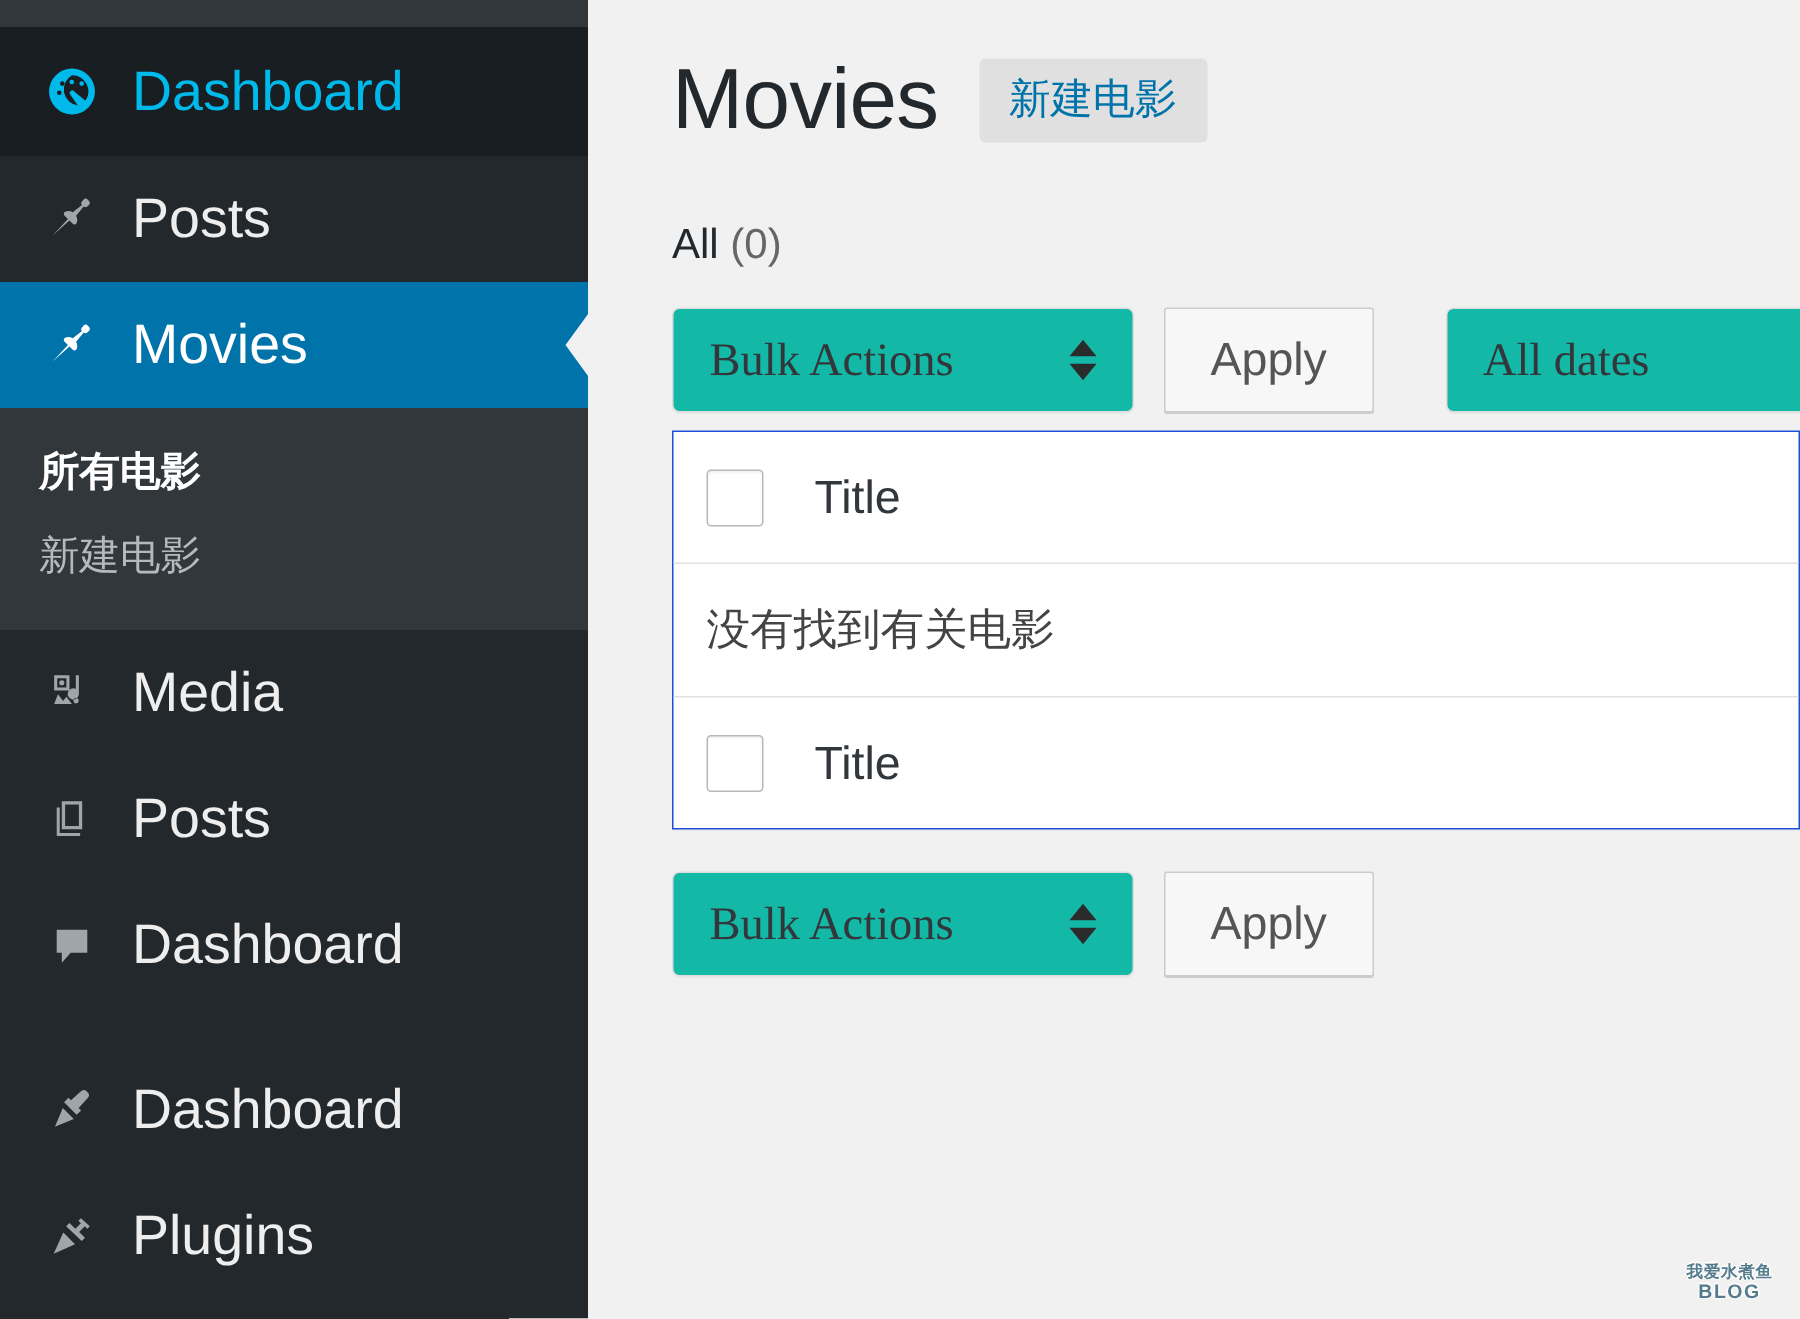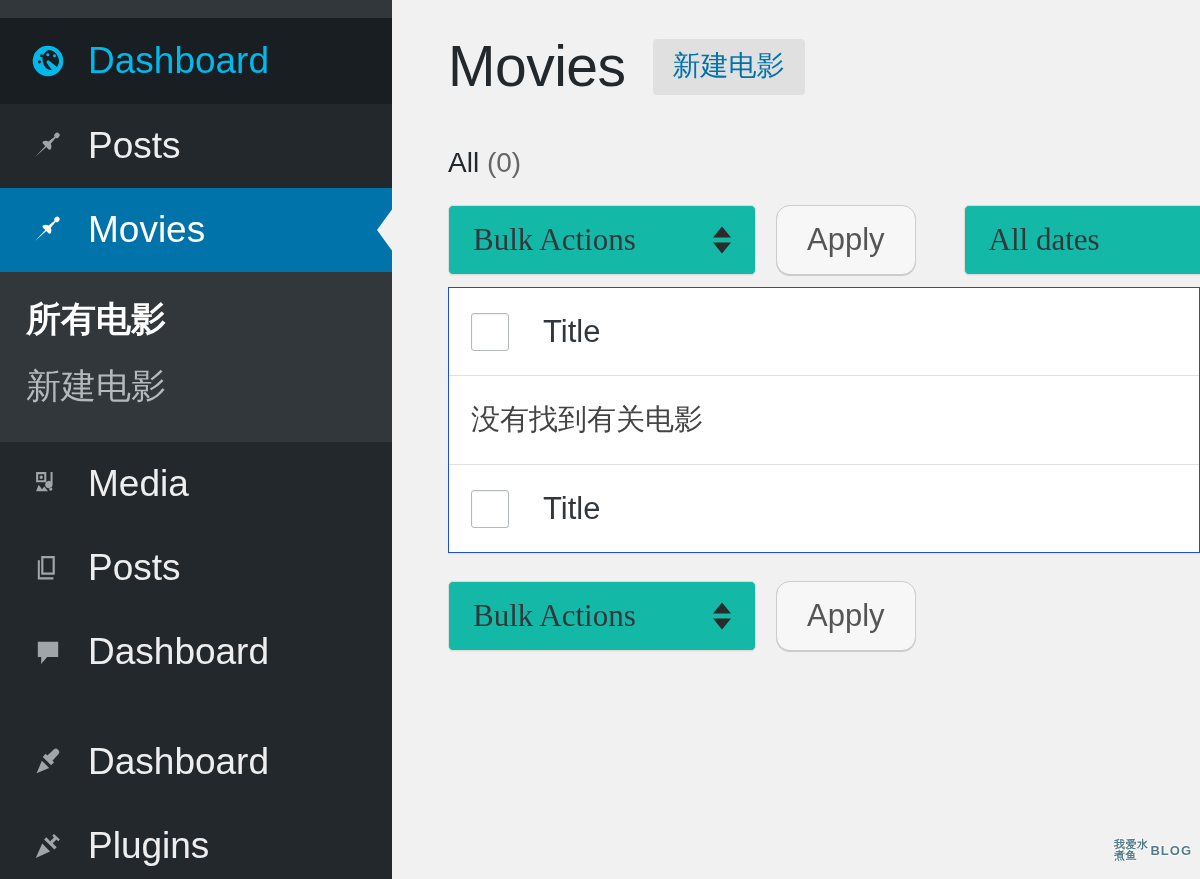--- a/index.html
+++ b/index.html
@@ -54,21 +54,21 @@
     transform:translateY(-50%);
     border-style:solid;
     border-width:22px 16px 22px 0;
     border-color:transparent #f1f1f1 transparent transparent;
   }
   .menu-spacer { height:26px; background:#23282d; }
 
   .submenu { background:#32373c; padding:14px 0 22px 0; }
   .submenu-item {
     padding:10px 0 10px 26px;
-    font-size:35px;
+    font-size:27px;
     color:#b4b9be;
     white-space:nowrap;
   }
   .submenu-item.current { color:#fff; font-weight:bold; }
 
   
   .content {
     position:absolute; top:0; left:392px;
     width:808px; height:879px;
     background:#f1f1f1;
@@ -136,21 +136,21 @@
   }
   .select-box .arrows i.down {
     border-width:11px 9px 0 9px;
     border-color:#2b2b2b transparent transparent transparent;
   }
   .btn {
     margin-left:20px;
     height:70px;
     background:#f7f7f7;
     border:1px solid #ccc;
-    border-radius:14px;
+    border-radius:2px;
     box-shadow:0 1px 0 #ccc;
     display:flex; align-items:center; justify-content:center;
     padding:0 30px;
     font-size:31px;
     color:#555;
     white-space:nowrap;
   }
   .date-select {
     margin-left:48px;
     min-width:300px;
@@ -191,21 +191,21 @@
     color:#444;
   }
 
   .tablenav-bottom { margin-top:28px; }
 
   
   .watermark {
     position:absolute;
     right:8px; bottom:12px;
     width:78px; height:34px;
-    display:flex; flex-direction:row;
+    display:flex; flex-direction:column;
     align-items:center; justify-content:flex-end;
     opacity:0.8;
     line-height:1;
     user-select:none;
   }
   .watermark .wm-cn {
     font-size:11px;
     color:#2d5f73;
     letter-spacing:0.5px;
     text-shadow:0 1px 0 #fff, 0 -1px 0 #fff, 1px 0 0 #fff, -1px 0 0 #fff;

